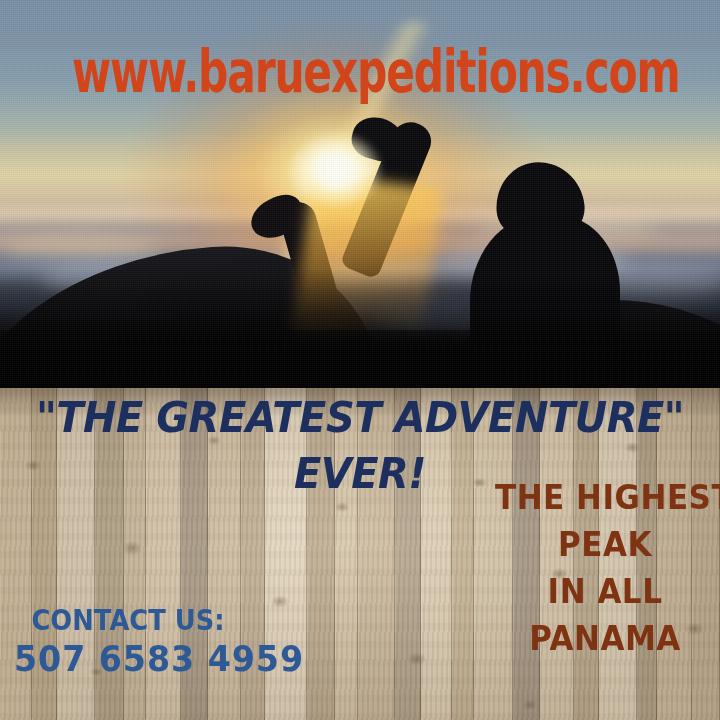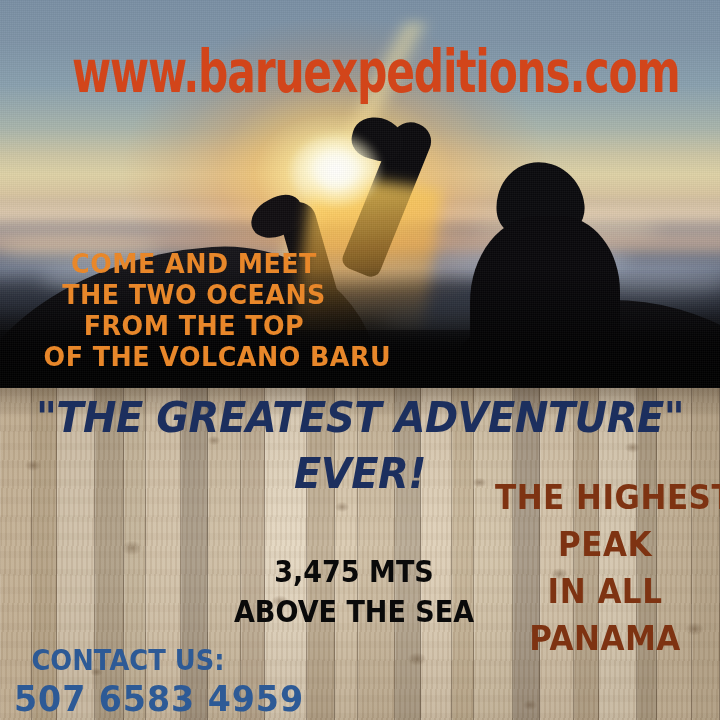--- a/index.html
+++ b/index.html
@@ -289,21 +289,20 @@
     letter-spacing: 1px;
     color: #b52025;
     transform: scaleX(.92);
   }
 
   #contact-block {
     position: absolute;
     left: 8px; top: 604px;
     width: 240px;
     text-align: center;
-    margin-top: 40px;
   }
   #contact-block .cl1 {
     font-family: "DejaVu Sans", sans-serif;
     font-weight: 700;
     font-size: 28px;
     line-height: 34px;
     letter-spacing: 0px;
     color: #2d5a96;
     transform: scaleX(.92);
   }
@@ -391,26 +390,20 @@
 
     <div class="flare"></div>
     <div class="suncore"></div>
 
     <div class="sil ground"></div>
     <div class="photo-darken-bottom"></div>
     <div class="grain"></div>
 
     <div id="url-text">www.baruexpeditions.com</div>
 
-    <div id="oceans-block">
-      <div class="ln">COME AND MEET</div>
-      <div class="ln">THE TWO OCEANS</div>
-      <div class="ln">FROM THE TOP</div>
-      <div class="ln">OF THE VOLCANO BARU</div>
-    </div>
   </div>
 
   <div id="wood">
     <div class="planks" id="planks">
         <div class="plank" style="width: 31.7922px; background: rgb(217, 198, 168);"></div>
         <div class="plank" style="width: 25.2468px; background: rgb(198, 179, 148);"></div>
         <div class="plank" style="width: 38.3377px; background: rgb(226, 211, 186);"></div>
         <div class="plank" style="width: 28.987px; background: rgb(185, 169, 143);"></div>
         <div class="plank" style="width: 21.5065px; background: rgb(207, 191, 163);"></div>
         <div class="plank" style="width: 35.5325px; background: rgb(221, 204, 177);"></div>
@@ -452,24 +445,20 @@
     <span class="hl1">"THE GREATEST ADVENTURE"</span>
     <span class="hl2">EVER!</span>
   </div>
 
 
   <div id="contact-block">
     <div class="cl1">CONTACT US:</div>
     <div class="cl2">507 6583 4959</div>
   </div>
 
-  <div id="altitude-block">
-    <div class="al">3,475 MTS</div>
-    <div class="al">ABOVE THE SEA</div>
-  </div>
 
   <div id="peak-block">
     <div class="pl">THE HIGHEST</div>
     <div class="pl">PEAK</div>
     <div class="pl">IN ALL</div>
     <div class="pl">PANAMA</div>
   </div>
 
 </div>
 

